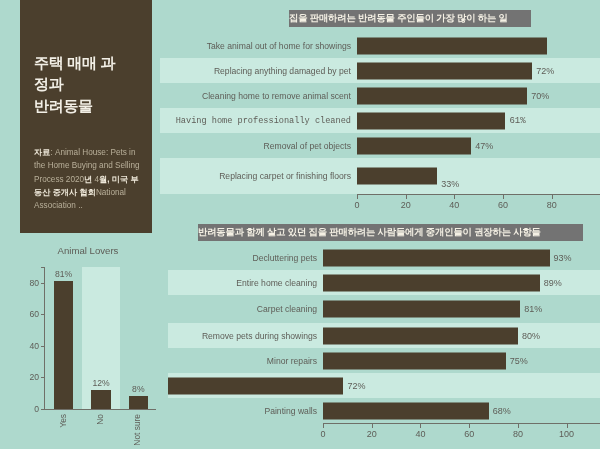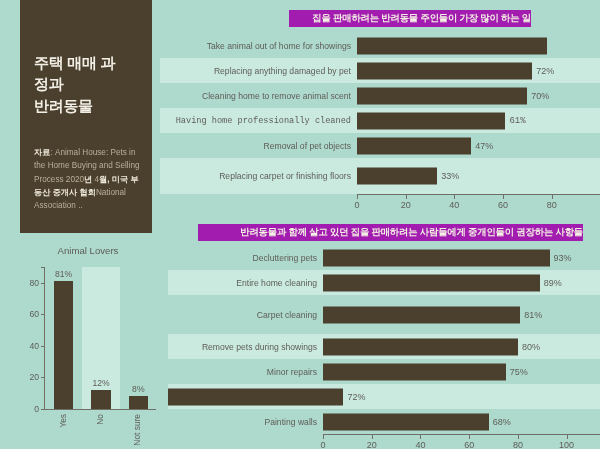--- a/index.html
+++ b/index.html
@@ -35,28 +35,28 @@
     color: #b9b09a;
     font-size: 8.2px;
     line-height: 1.62;
   }
   .source-block .src-label { color: #efe9da; font-weight: bold; }
   .source-block .kr { color: #efe9da; font-weight: bold; }
 
   
   .banner {
     position: absolute;
-    background: #a21caf;
+    background: #737373;
     color: #f4f0e4;
     font-size: 9.4px;
     font-weight: bold;
     letter-spacing: -0.2px;
     display: flex;
     align-items: center;
-    justify-content: flex-end;
+    justify-content: flex-start;
     text-align: center;
   }
   #banner-top { left: 289px; top: 10px; width: 242px; height: 17px; }
   #banner-bottom { left: 198px; top: 224px; width: 385px; height: 17px; }
 
   
   .hchart { position: absolute; }
   #chart-top { left: 160px; top: 33px; width: 440px; height: 168px; }
   #chart-bottom { left: 168px; top: 245px; width: 432px; height: 200px; }
 
@@ -232,21 +232,21 @@
         <div class="cat">Removal of pet objects</div>
         <div class="plot">
           <div class="bar" style="width: 114.367px;"></div>
           <div class="val" style="left: 118.367px;">47%</div>
         </div>
       </div>
       <div class="hrow alt" style="height: 36px;">
         <div class="cat">Replacing carpet or finishing floors</div>
         <div class="plot">
           <div class="bar" style="width: 80.3px;"></div>
-          <div class="val" style="left: 84.3px;">33%</div>
+          <div class="val" style="left: 84.3px; margin-top: 8px;">33%</div>
         </div>
       </div>
       <div style="display: flex; width: 100%;">
         <div class="cat" style="width: 197px; flex: 0 0 auto;"></div>
         <div style="position: relative; flex: 1 1 auto; height: 18px;">
           <div class="axis">
             <div class="tick" style="left: 0px;"></div>
             <div class="tlabel" style="left: 0px;">0</div>
             <div class="tick" style="left: 48.6667px;"></div>
             <div class="tlabel" style="left: 48.6667px;">20</div>
@@ -269,21 +269,21 @@
           <div class="val" style="left: 230.582px;">93%</div>
         </div>
       </div>
       <div class="hrow alt" style="height: 25px;">
         <div class="cat">Entire home cleaning</div>
         <div class="plot">
           <div class="bar" style="width: 216.836px;"></div>
           <div class="val" style="left: 220.836px;">89%</div>
         </div>
       </div>
-      <div class="hrow" style="height: 39px;">
+      <div class="hrow" style="height: 28px;">
         <div class="cat">Carpet cleaning</div>
         <div class="plot">
           <div class="bar" style="width: 197.345px;"></div>
           <div class="val" style="left: 201.345px;">81%</div>
         </div>
       </div>
       <div class="hrow alt" style="height: 25px;">
         <div class="cat">Remove pets during showings</div>
         <div class="plot">
           <div class="bar" style="width: 194.909px;"></div>

